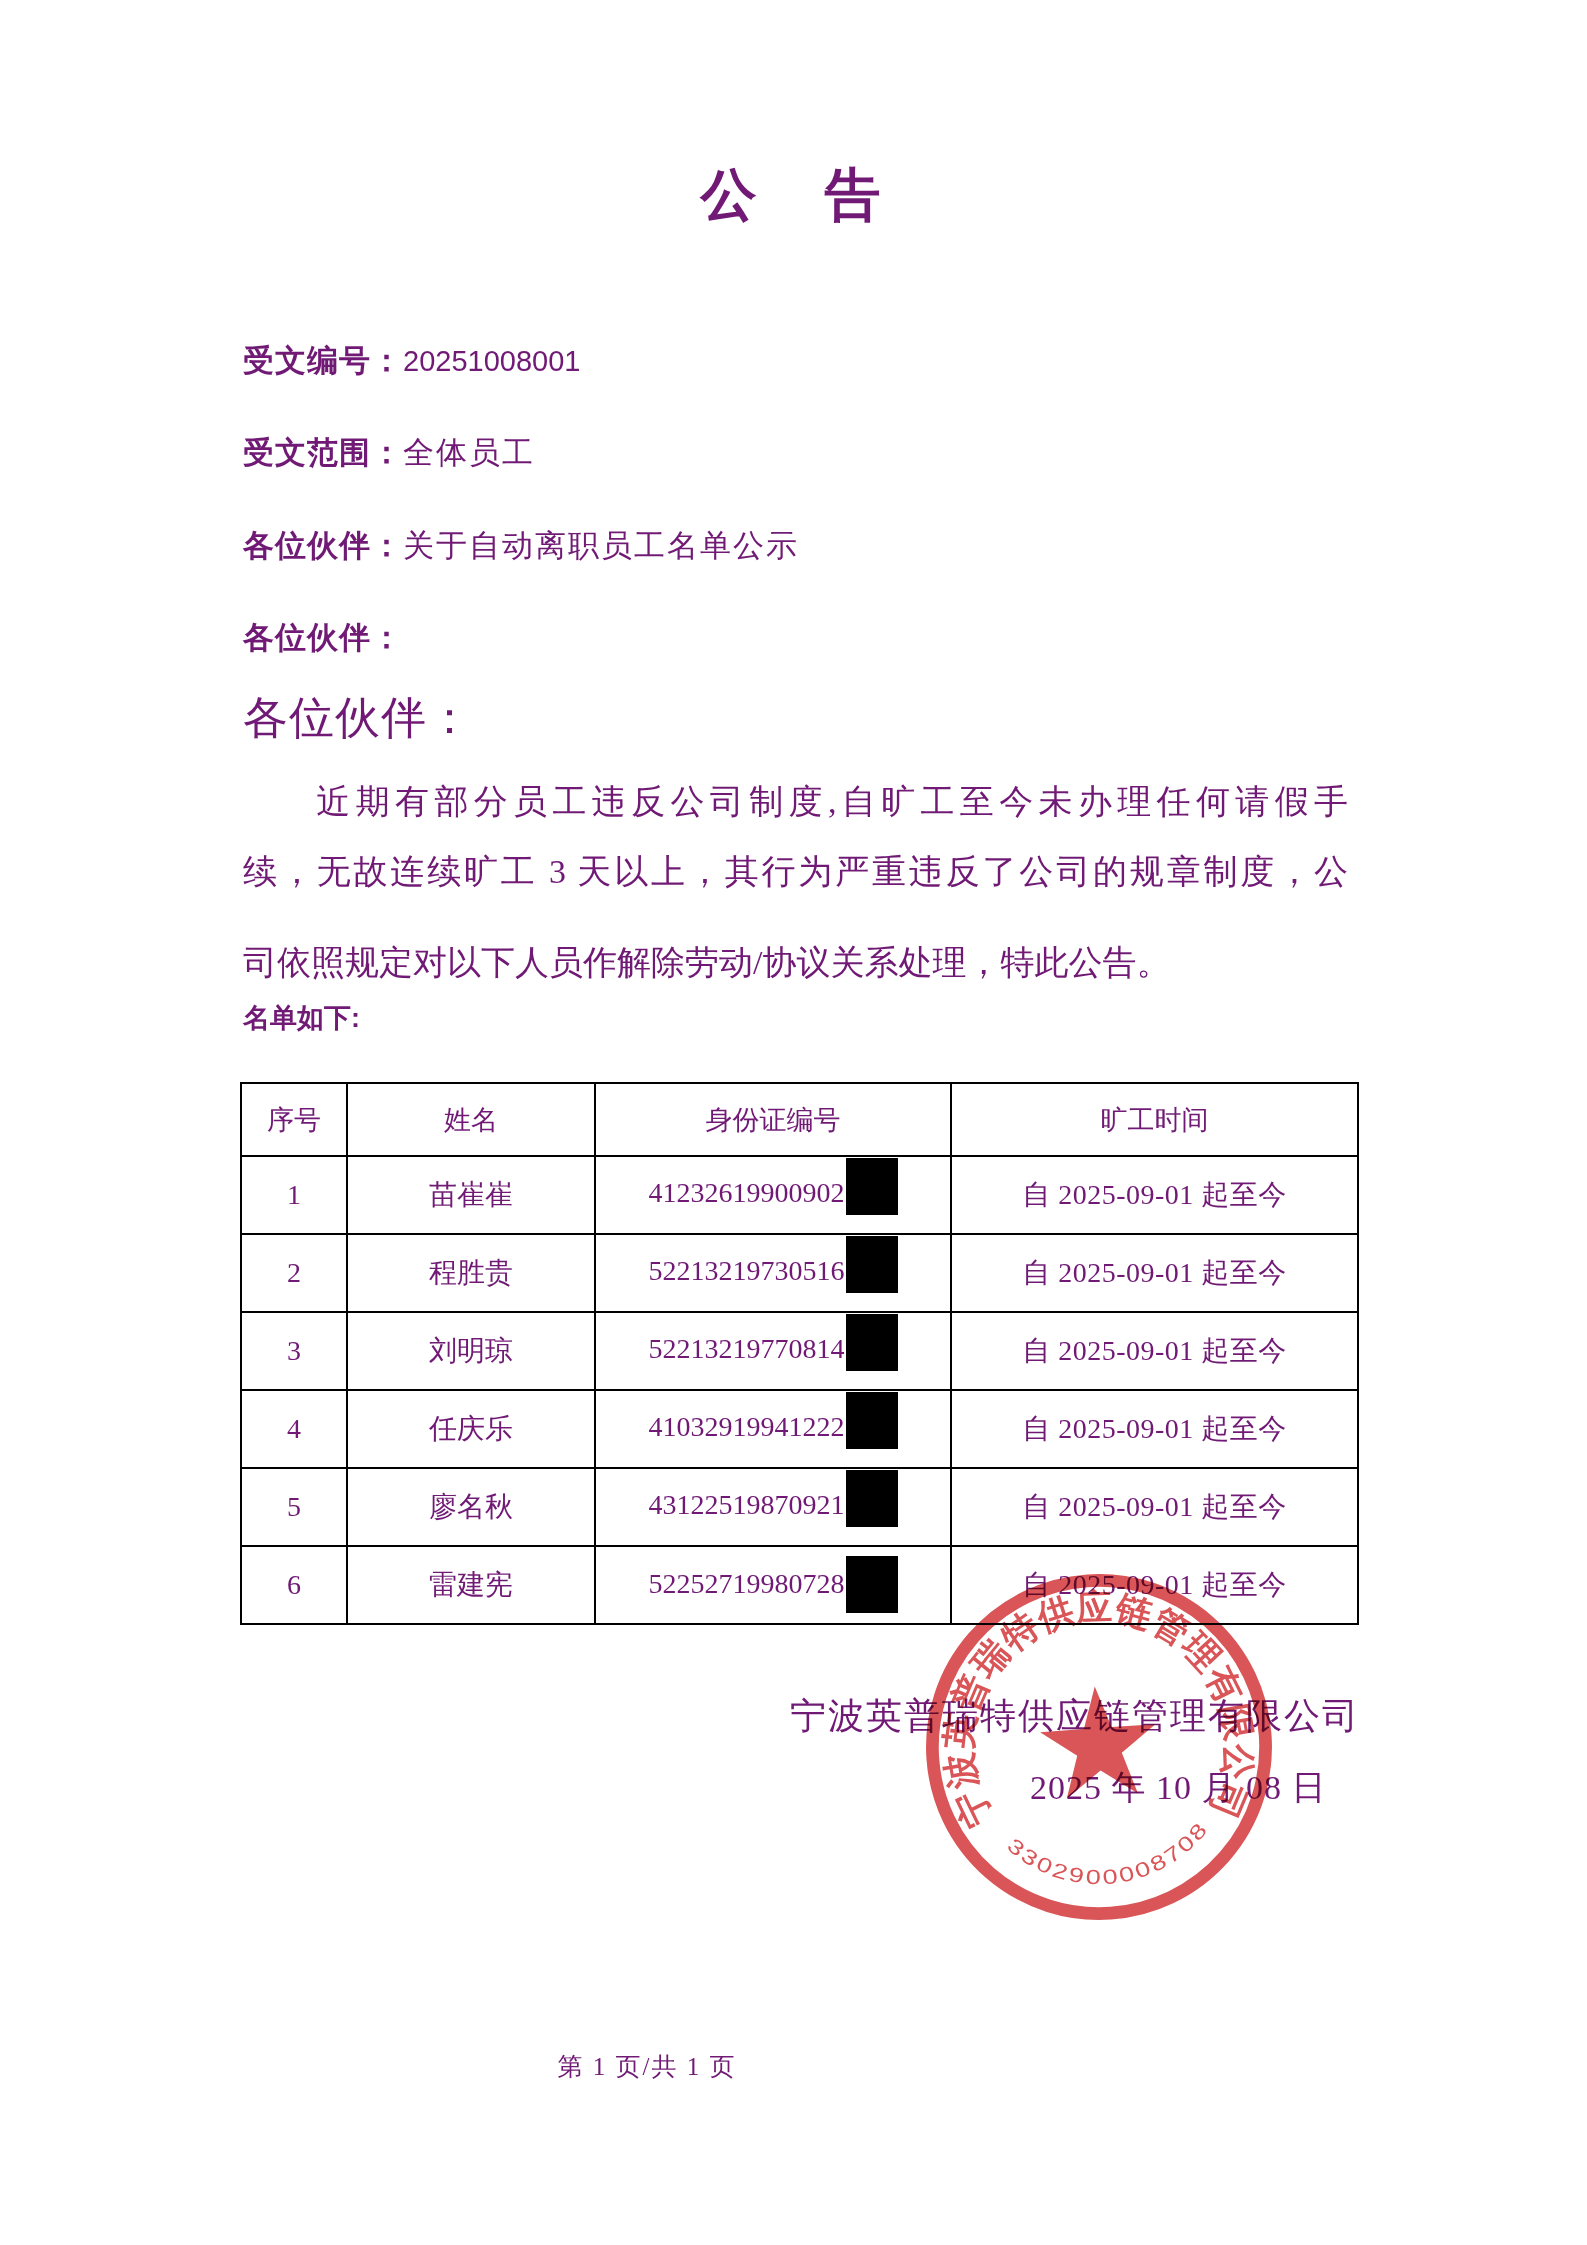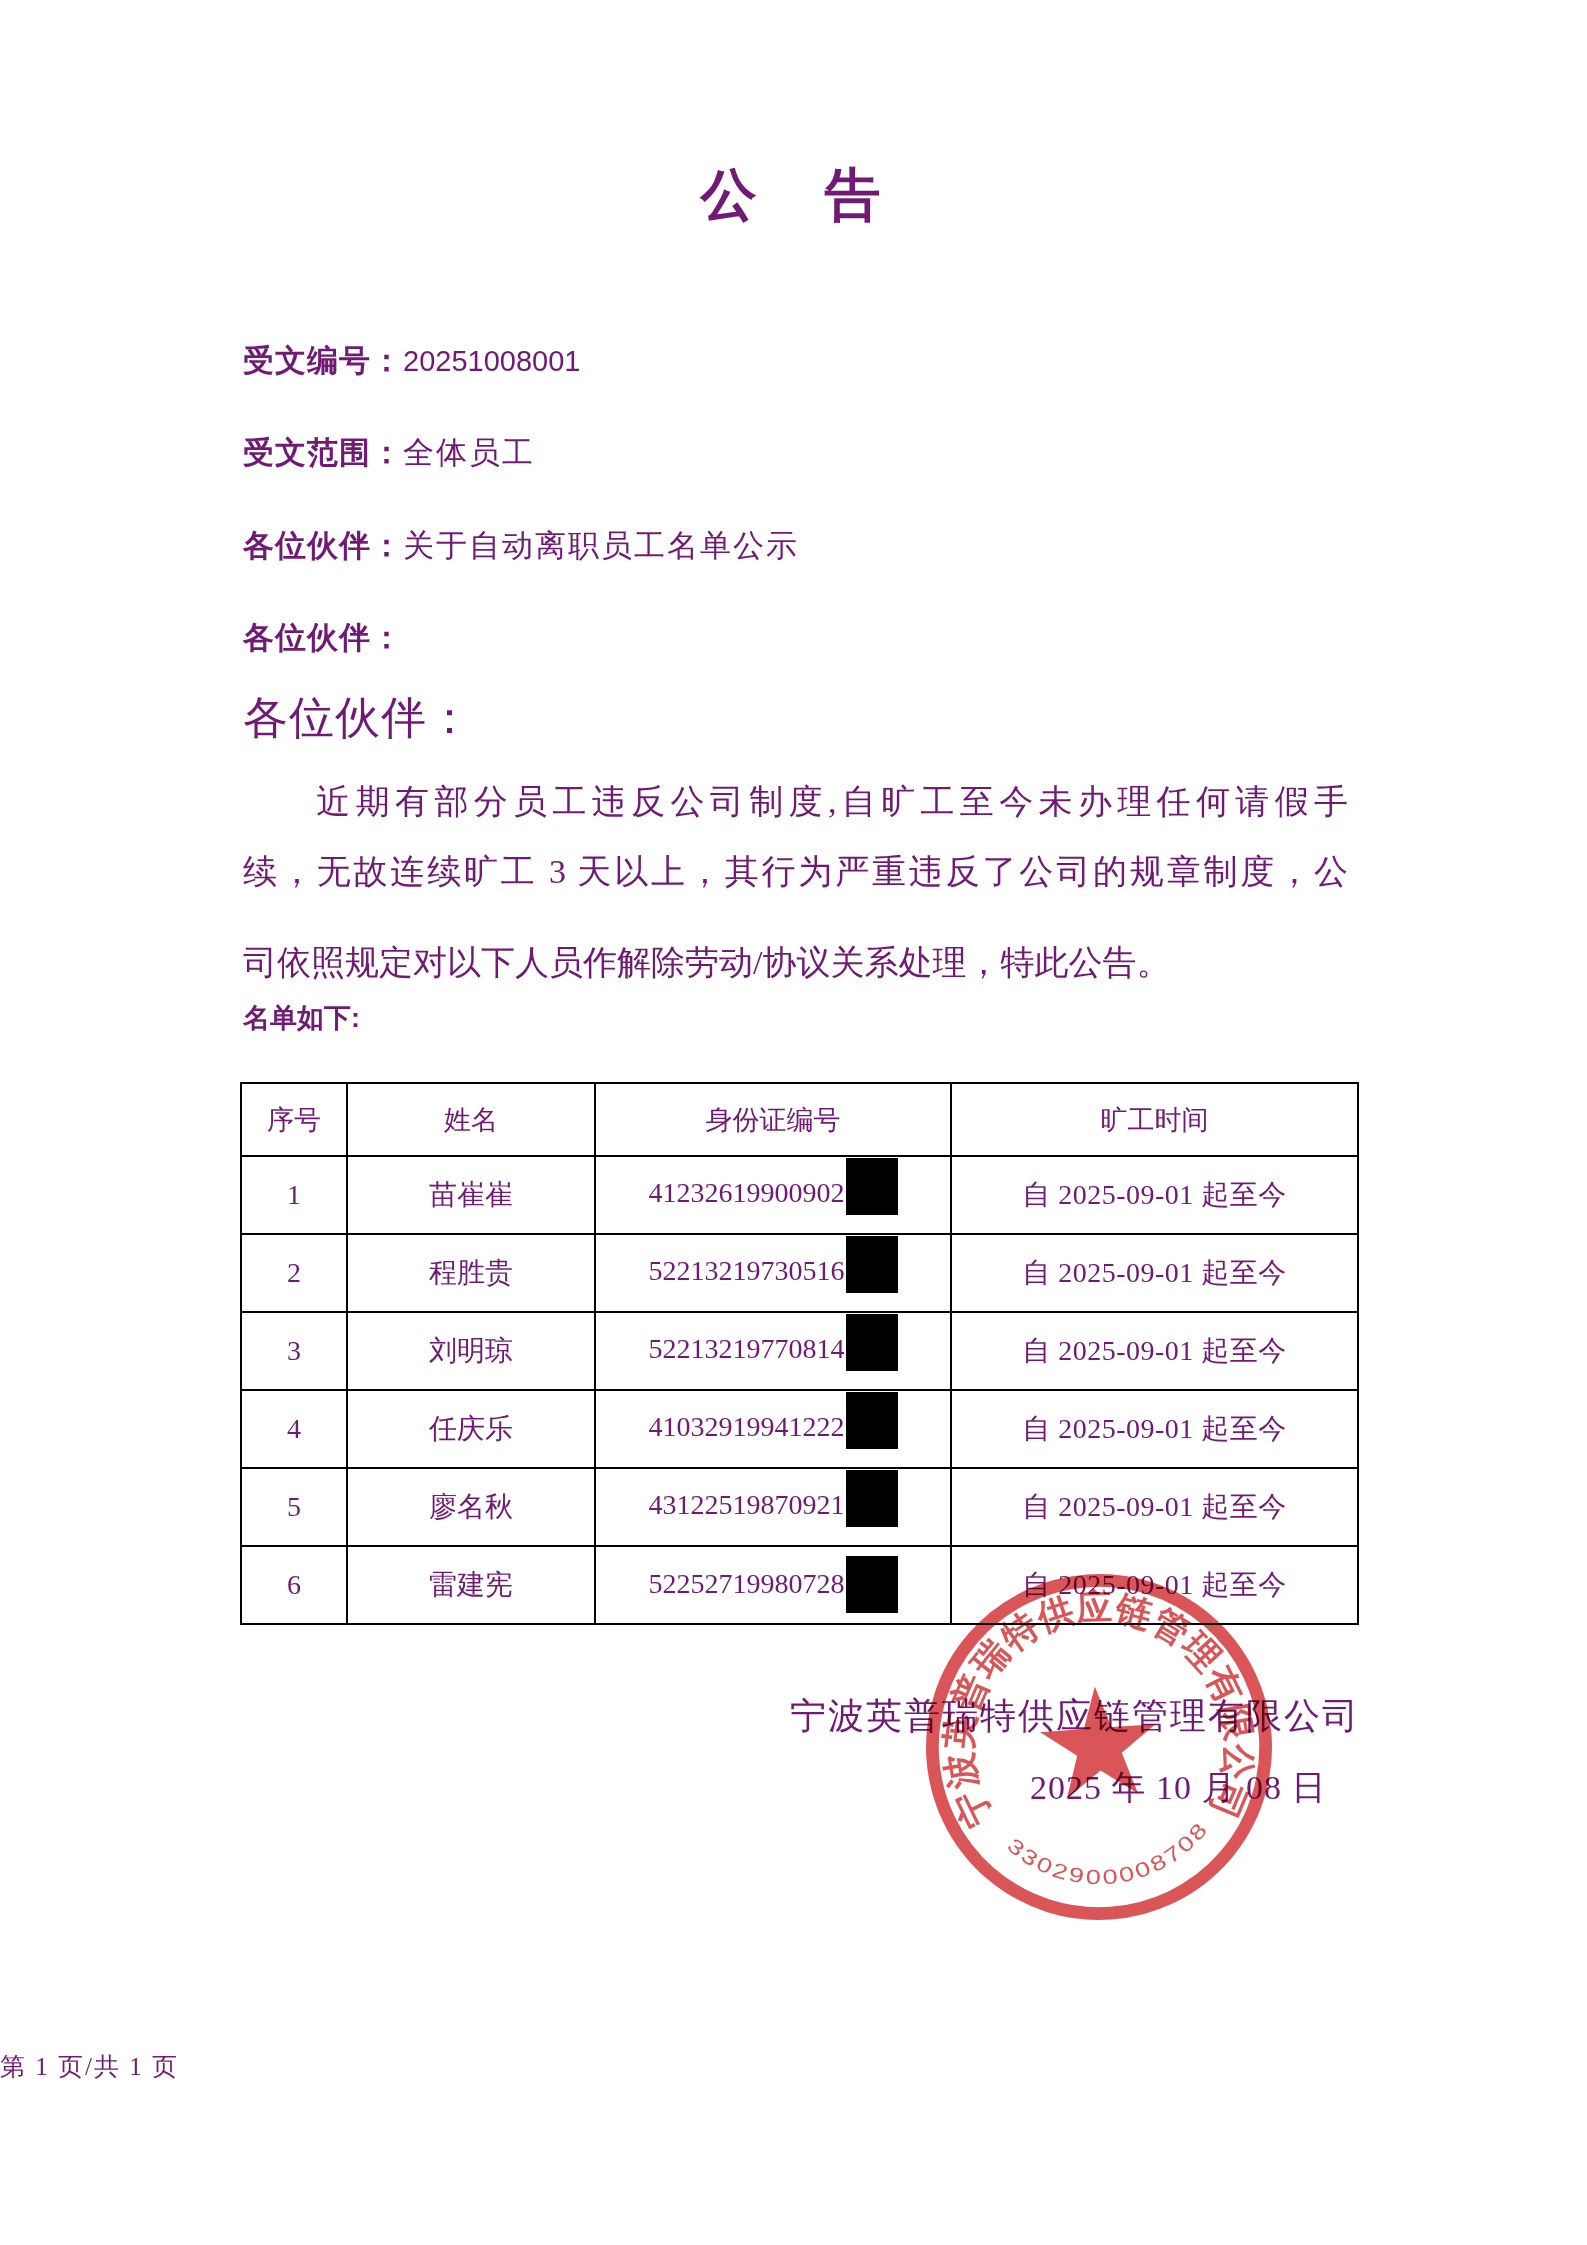--- a/index.html
+++ b/index.html
@@ -87,21 +87,21 @@
   }
   .stamp{
     position:absolute;left:903px;top:1551px;
     width:392px;height:392px;
     mix-blend-mode:multiply;
     opacity:0.88;
     transform:rotate(-4deg);
   }
   .footer-page{
     position:absolute;left:0;top:2050px;width:1294px;
-    font-size:25px;letter-spacing:2px;
+    text-align:center;font-size:25px;letter-spacing:2px;
   }
 </style>
 </head>
 <body>
 
 <div class="page">
 
   <div class="doc-title">公　告</div>
 
   <div class="field-row" style="top:340px;">

